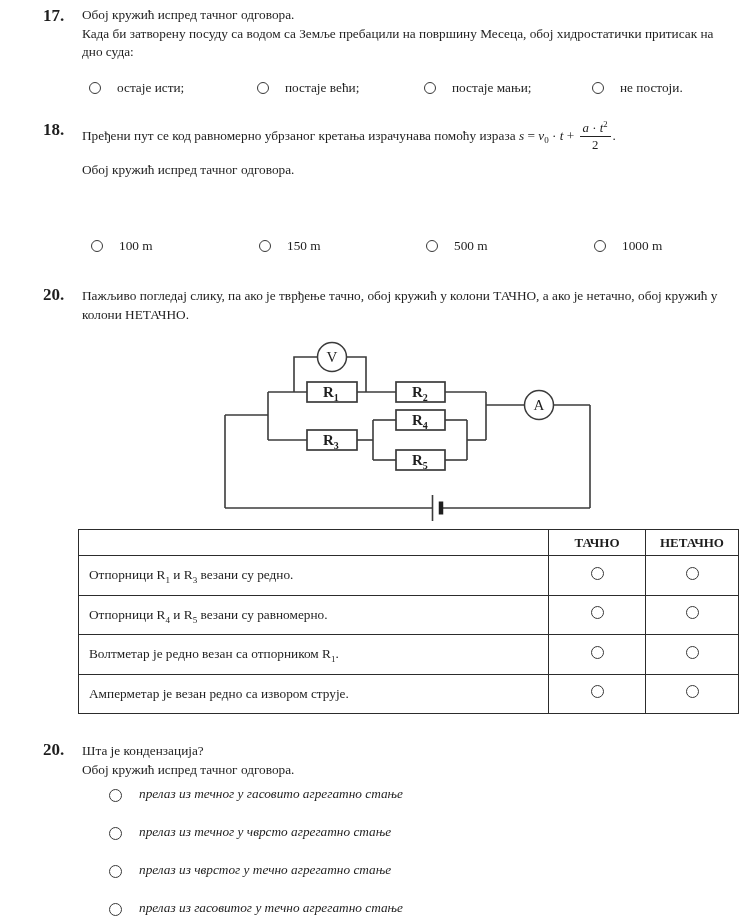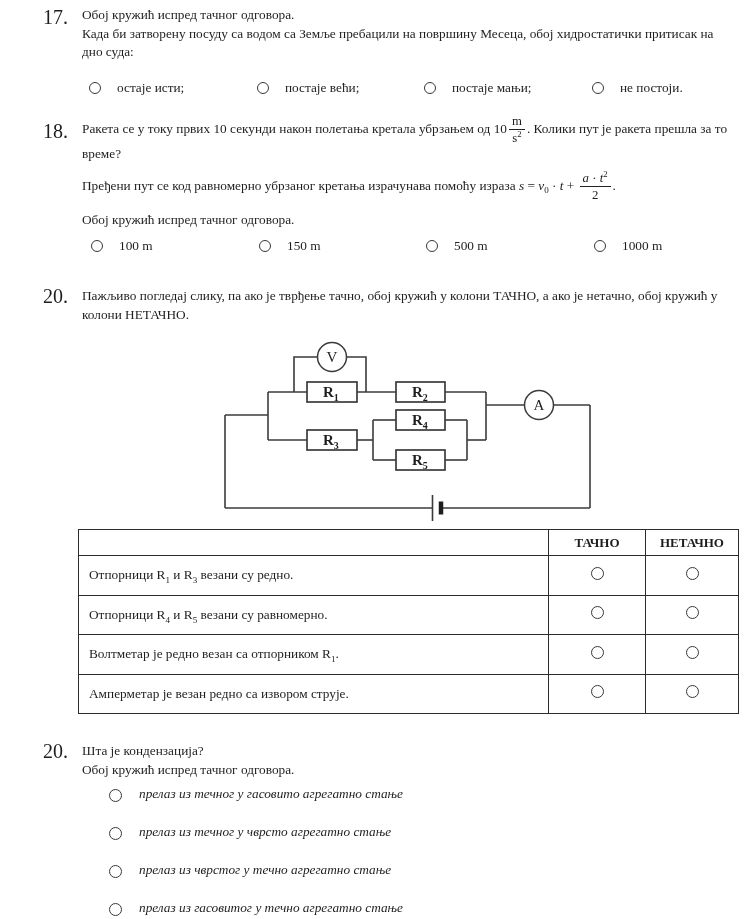--- a/index.html
+++ b/index.html
@@ -1,21 +1,21 @@
 <!DOCTYPE html>
 <html><head>
 <meta charset="utf-8">
 <style>
   html,body{margin:0;padding:0;background:#fff;}
   #page{position:relative;width:750px;height:919px;background:#ffffff;
         font-family:"Liberation Serif","DejaVu Serif",serif;color:#1e1e1e;
         font-size:13.3px;overflow:hidden;}
   .abs{position:absolute;}
   p{margin:0;}
-  .qnum{font-weight:400;font-size:20px;}
+  .qnum{font-weight:700;font-size:17px;}
   .qtext{line-height:18.5px;}
   .radio{display:inline-block;width:12px;height:12px;border:1.2px solid #383838;
          border-radius:50%;background:#fff;box-sizing:border-box;flex:none;}
   .radio.r13{width:13px;height:13px;}
   .opt{position:absolute;top:0;display:flex;align-items:center;white-space:nowrap;}
   .opt .radio{margin-right:16px;}
   .voptrow{position:absolute;left:16px;display:flex;align-items:flex-end;white-space:nowrap;font-style:italic;}
   .voptrow .radio{margin-right:17px;}
   .frac{display:inline-block;vertical-align:middle;text-align:center;
         line-height:1.15;font-size:12.8px;margin:0 2px;}
@@ -59,21 +59,20 @@
       <span>постаје мањи;</span>
     </span>
     <span class="opt" style="left:503px;">
       <span class="radio"></span>
       <span>не постоји.</span>
     </span>
   </div>
 
   <div class="abs qnum" style="left:43px;top:120px;">18.</div>
   <div class="abs qtext" style="left:82px;top:114px;width:655px;">
-    <p><span>Ракета се у току првих 10 секунди након полетања кретала убрзањем од 10</span><span class="frac"><span class="fnum"><span>m</span></span><span class="fden"><span>s</span><sup>2</sup></span></span><span>. Колики пут је ракета прешла за то време?</span></p>
     <p style="margin-top:7px;"><span>Пређени пут се код равномерно убрзаног кретања израчунава помоћу израза </span><span class="it">s</span><span> = </span><span class="it">v</span><sub>0</sub><span> · </span><span class="it">t</span><span> + </span><span class="frac"><span class="fnum"><span class="it">a</span><span> · </span><span class="it">t</span><sup>2</sup></span><span class="fden"><span>2</span></span></span><span>.</span></p>
     <p style="margin-top:9px;">Обој кружић испред тачног одговора.</p>
   </div>
   <div class="abs" style="left:91px;top:238px;width:661px;height:16px;">
     <span class="opt" style="left:0px;">
       <span class="radio"></span>
       <span>100 m</span>
     </span>
     <span class="opt" style="left:168px;">
       <span class="radio"></span>

